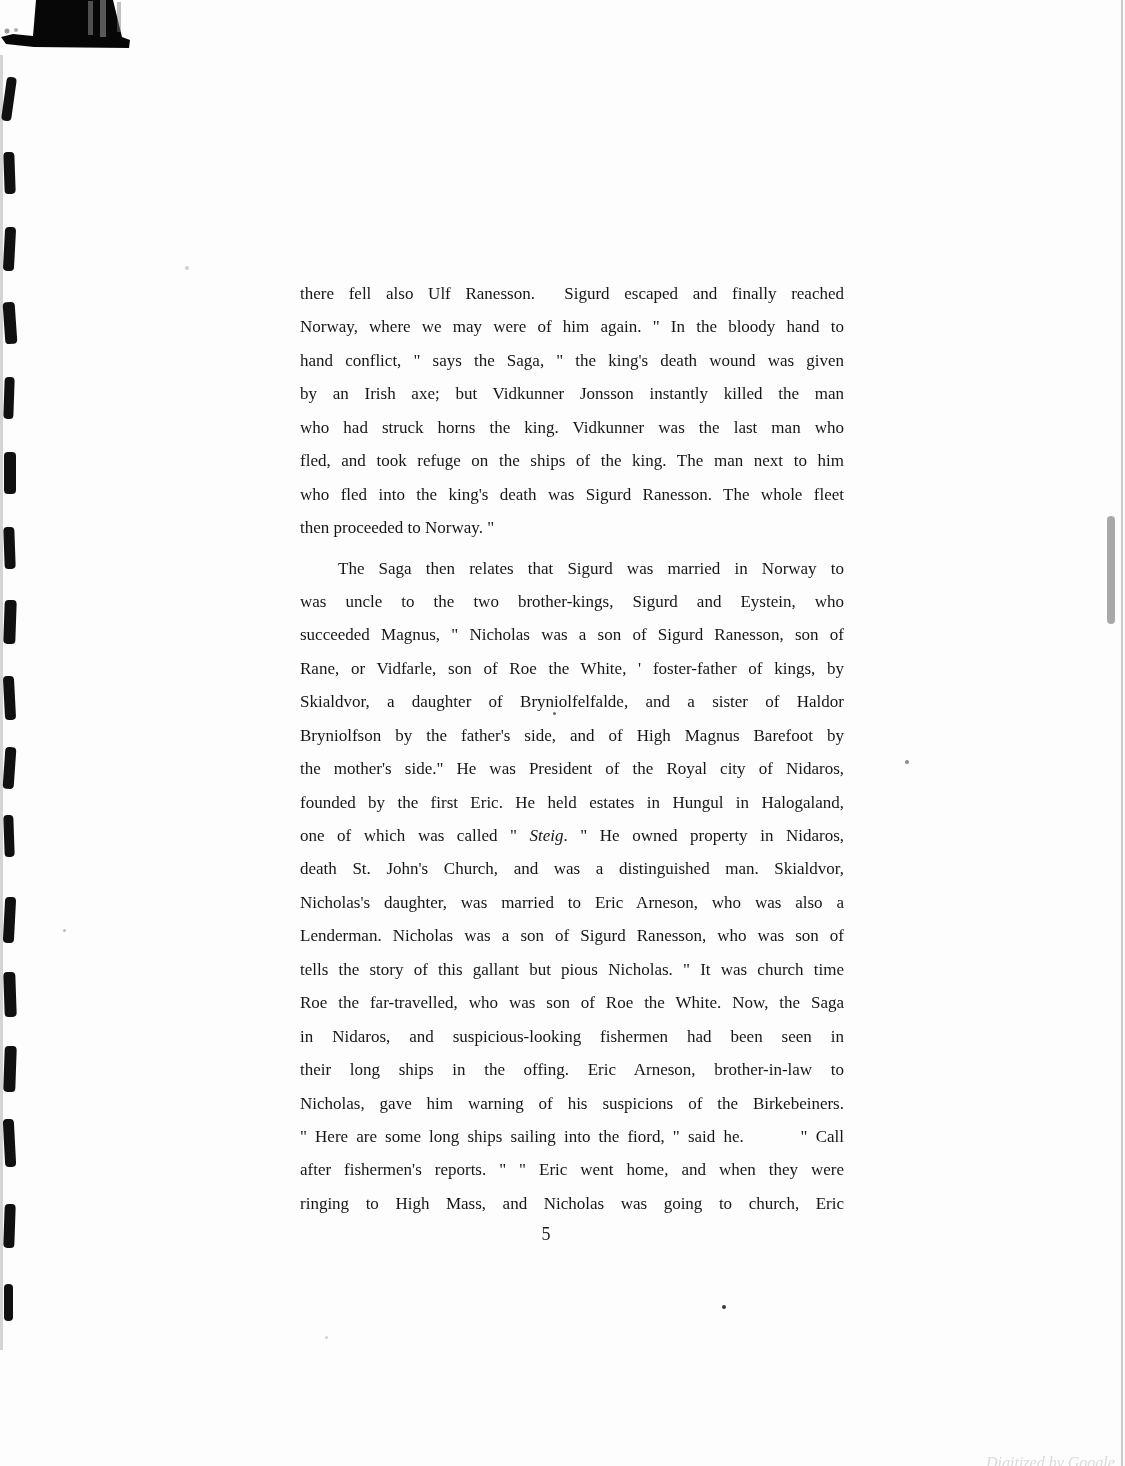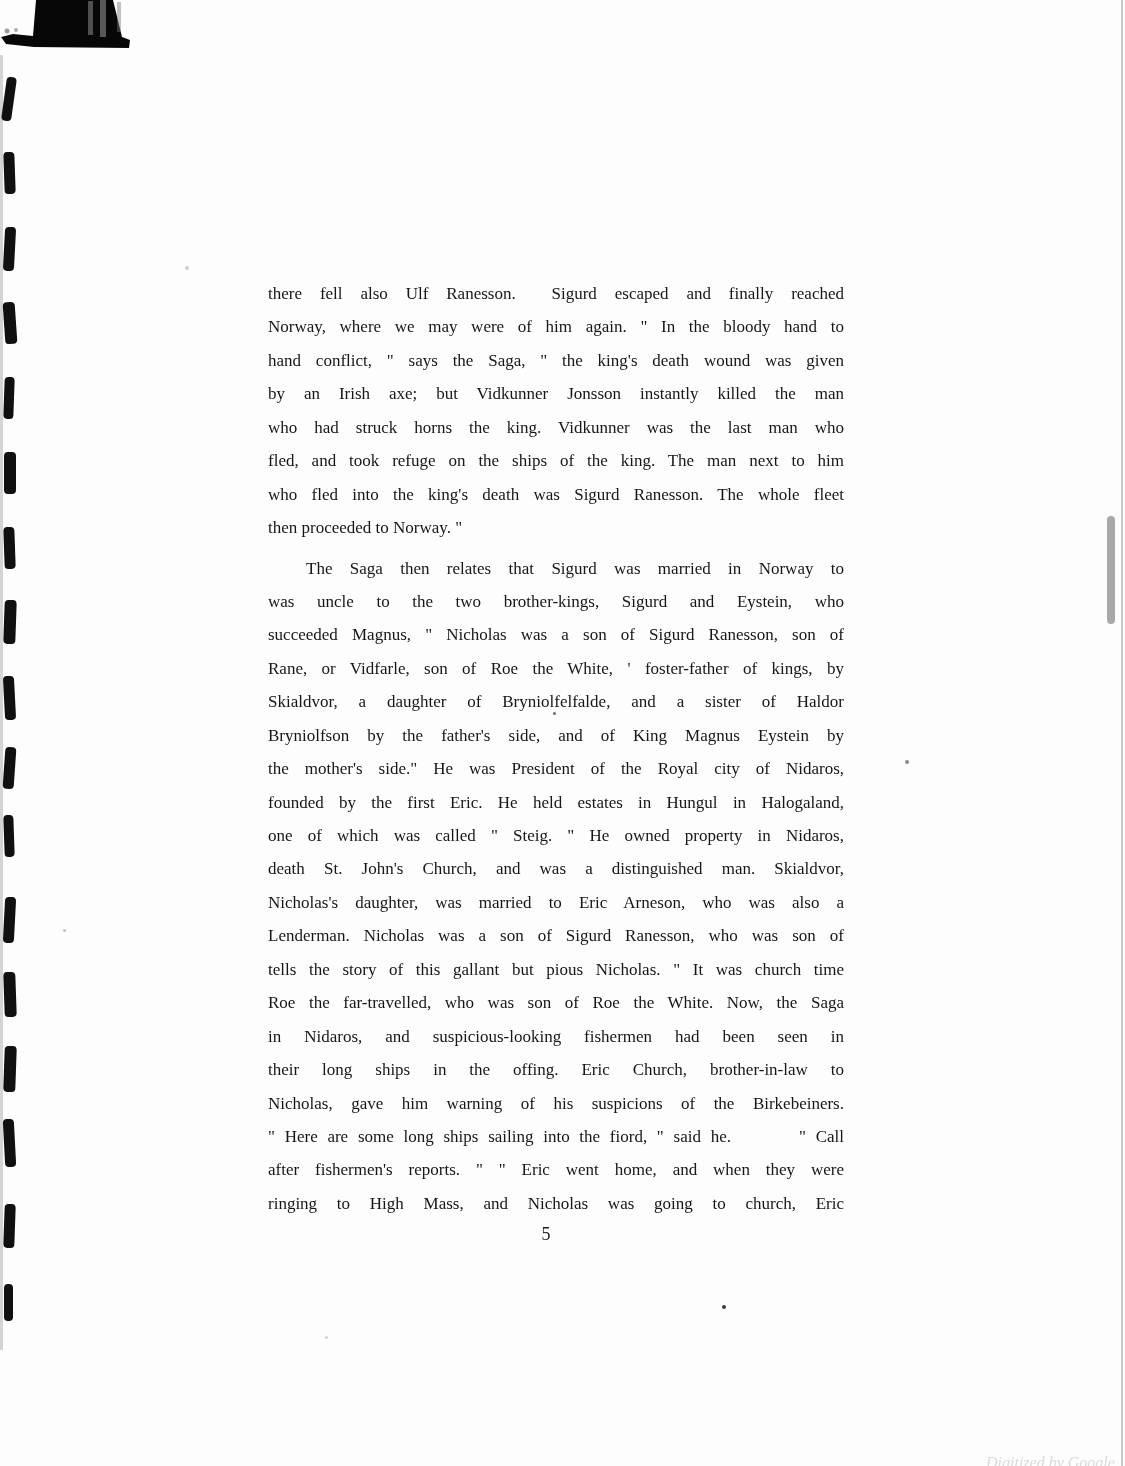--- a/index.html
+++ b/index.html
@@ -11,25 +11,25 @@
   .page{position:absolute;inset:0;}
   
   .textblock{
     position:absolute;left:268px;top:277px;width:576px;
     color:#161616;font-size:17px;
     text-rendering:optimizeLegibility;
   }
   .line{
     height:33.45px;line-height:33.45px;
     text-align:justify;text-align-last:justify;
-    overflow:hidden;white-space:normal;
+    overflow:hidden;white-space:normal;margin-left:32px;
   }
   .line.left{text-align:left;text-align-last:left;}
   .line.indent{text-indent:38px;}
-  .line .italic{}
+  .line .italic{font-style:italic;}
   .para2{margin-top:7px;}
   .pageno{
     margin-top:-2px;text-align:center;transform:translateX(-10px);
     font-size:18px;color:#1b1b1b;line-height:33px;
   }
   
   .left-strip{position:absolute;left:0;top:55px;width:3px;height:1295px;background:#d4d4d4;}
   .edge-line{position:absolute;left:1121px;top:0;width:2px;height:1466px;background:#c9c9c9;}
   .binding-mark{position:absolute;left:4px;background:#101010;border-radius:4px;}
   .speck{position:absolute;border-radius:50%;}
@@ -95,31 +95,31 @@
         <div class="line"><span>fled, and took refuge on the ships of the king. The man next to him</span></div>
         <div class="line"><span>who fled into the king's death was Sigurd Ranesson. The whole fleet</span></div>
         <div class="line left"><span>then proceeded to Norway. "</span></div>
       </div>
     <div class="para para2">
         <div class="line indent"><span>The Saga then relates that Sigurd was married in Norway to</span></div>
         <div class="line"><span>was uncle to the two brother-kings, Sigurd and Eystein, who</span></div>
         <div class="line"><span>succeeded Magnus, " Nicholas was a son of Sigurd Ranesson, son of</span></div>
         <div class="line"><span>Rane, or Vidfarle, son of Roe the White, ' foster-father of kings, by</span></div>
         <div class="line"><span>Skialdvor, a daughter of Bryniolfelfalde, and a sister of Haldor</span></div>
-        <div class="line"><span>Bryniolfson by the father's side, and of King Magnus Eystein by</span></div>
+        <div class="line"><span>Bryniolfson by the father's side, and of High Magnus Barefoot by</span></div>
         <div class="line"><span>the mother's side." He was President of the Royal city of Nidaros,</span></div>
         <div class="line"><span>founded by the first Eric. He held estates in Hungul in Halogaland,</span></div>
         <div class="line"><span>one of which was called " </span><span class="italic">Steig</span><span>. " He owned property in Nidaros,</span></div>
         <div class="line"><span>death St. John's Church, and was a distinguished man. Skialdvor,</span></div>
         <div class="line"><span>Nicholas's daughter, was married to Eric Arneson, who was also a</span></div>
         <div class="line"><span>Lenderman. Nicholas was a son of Sigurd Ranesson, who was son of</span></div>
         <div class="line"><span>tells the story of this gallant but pious Nicholas. " It was church time</span></div>
         <div class="line"><span>Roe the far-travelled, who was son of Roe the White. Now, the Saga</span></div>
         <div class="line"><span>in Nidaros, and suspicious-looking fishermen had been seen in</span></div>
-        <div class="line"><span>their long ships in the offing. Eric Church, brother-in-law to</span></div>
+        <div class="line"><span>their long ships in the offing. Eric Arneson, brother-in-law to</span></div>
         <div class="line"><span>Nicholas, gave him warning of his suspicions of the Birkebeiners.</span></div>
         <div class="line"><span>" Here are some long ships sailing into the fiord, " said he.&nbsp;&nbsp;&nbsp;&nbsp;&nbsp;&nbsp; " Call</span></div>
         <div class="line"><span>after fishermen's reports. " " Eric went home, and when they were</span></div>
         <div class="line"><span>ringing to High Mass, and Nicholas was going to church, Eric</span></div>
       </div>
     <div class="pageno">5</div>
   </div>
 
   <div class="watermark">Digitized by Google</div>
 

